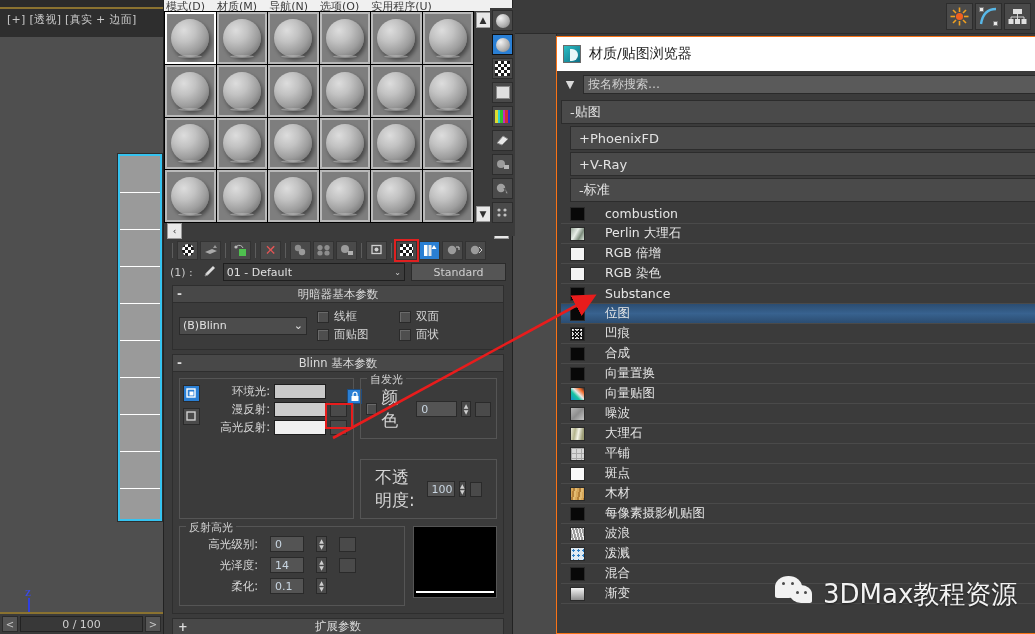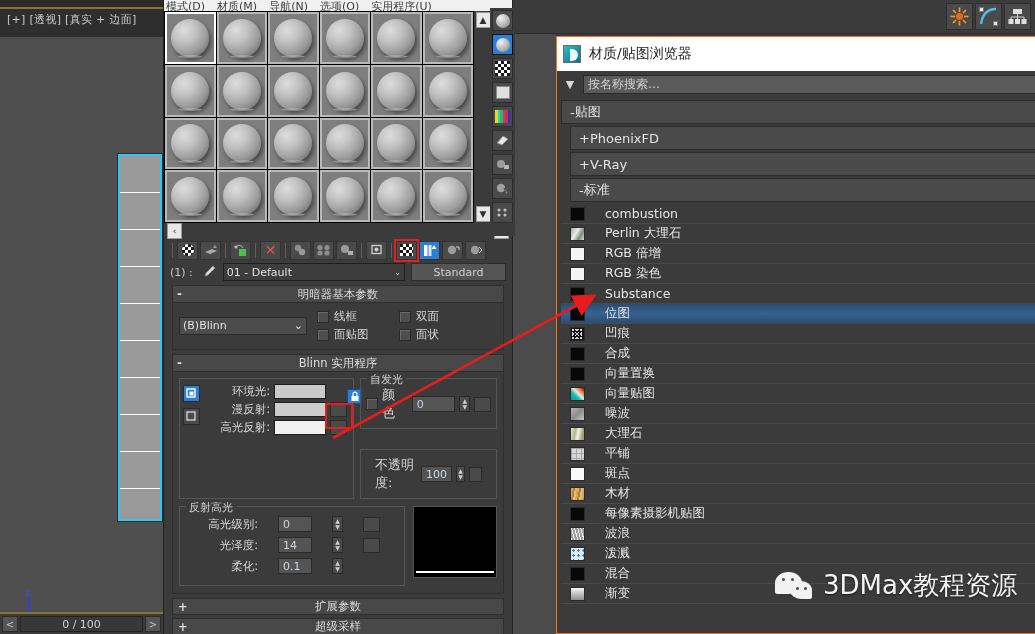--- a/index.html
+++ b/index.html
@@ -249,26 +249,26 @@
   .spin {
     height: 16px; background: #545454; border: 1px solid #2a2a2a;
     display: flex; align-items: center; padding-left: 4px;
     color: #c9d6e2; font-size: 11px;
   }
   .arrows {
     width: 11px; height: 16px; background: #4a4a4a; border: 1px solid #2a2a2a;
     display: flex; flex-direction: column; align-items: center; justify-content: center;
     font-size: 6px; line-height: 6px; color: #d0d0d0;
   }
-  .label-s { font-size: 13px; color: #d5d5d5; }
+  .label-s { font-size: 17px; color: #d5d5d5; }
 
   
   .spec-wrap { display: flex; gap: 8px; }
   .spec-left { flex: 1; border: 1px solid #555; padding: 9px 4px 6px 4px; position: relative; }
-  .spec-row { display: flex; align-items: center; gap: 20px; margin-bottom: 5px; }
+  .spec-row { display: flex; align-items: center; gap: 12px; margin-bottom: 5px; }
   .spec-row .lbl { width: 74px; text-align: right; font-size: 11.5px; color: #d5d5d5; }
   .curvebox {
     width: 84px; height: 72px; background: #000; border: 1px solid #555;
     position: relative;
   }
   .curvebox .base { position: absolute; left: 2px; right: 2px; bottom: 4px; height: 2px; background: #fff; }
 
   .sub-roll {
     height: 17px; background: #484848; border: 1px solid #2e2e2e;
     display: flex; align-items: center; justify-content: center;
@@ -387,20 +387,21 @@
   .arrow-svg { position: absolute; left: 0; top: 0; width: 1035px; height: 634px; pointer-events: none; z-index: 40; }
 
   
   .watermark {
     position: absolute; left: 775px; top: 568px; display: flex; align-items: center; gap: 8px;
     z-index: 45; pointer-events: none;
   }
   .wm-text {
     font-size: 26px; color: #f2f2f2; font-family: "DejaVu Sans", "Liberation Sans", sans-serif;
     text-shadow: 0 1px 2px rgba(0,0,0,.6);
+    margin-top: 9px;
   }
   .wm-logo { position: relative; width: 40px; height: 28px; }
   .wm-logo .b1 {
     position: absolute; left: 0; top: 0; width: 27px; height: 22px;
     background: #f2f2f2; border-radius: 50% 50% 50% 10%;
   }
   .wm-logo .b2 {
     position: absolute; left: 15px; top: 9px; width: 22px; height: 18px;
     background: #f2f2f2; border-radius: 50% 50% 10% 50%;
   }
@@ -730,21 +731,21 @@
                 <span>面状</span>
               </div>
             </div>
           </div>
         </div>
       </div>
 
       <div class="rollout">
         <div class="rollout-head">
           <span class="pm">-</span>
-          <span>Blinn 实用程序</span>
+          <span>Blinn 基本参数</span>
         </div>
         <div class="rollout-body">
           <div class="blinn-wrap">
             <div class="blinn-left">
               <div class="lockcol">
                 <div class="lockbtn on">
                   <svg width="11" height="11" viewBox="0 0 11 11">
                       <rect x="1" y="1" width="8" height="8" fill="none" stroke="#fff" stroke-width="1.4"></rect>
                       <rect x="3.5" y="3.5" width="4" height="4" fill="#fff"></rect>
                     </svg>

